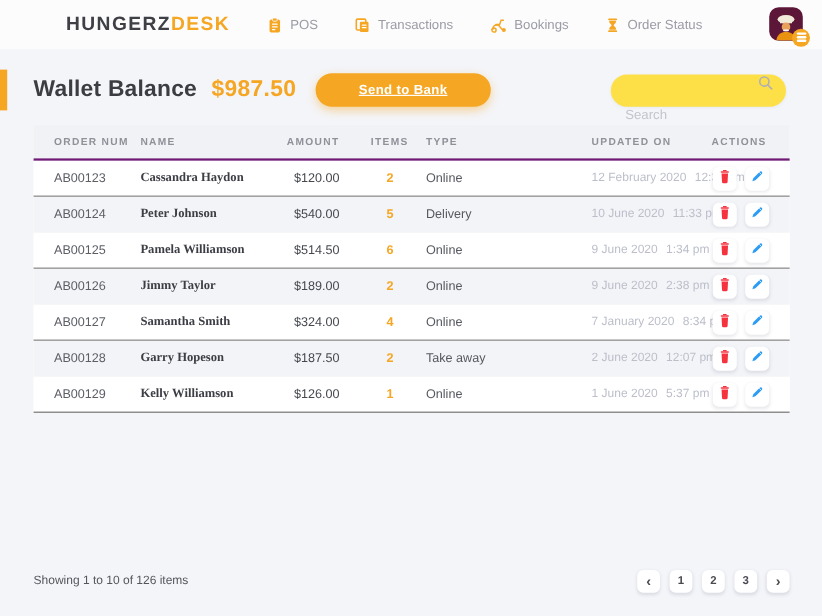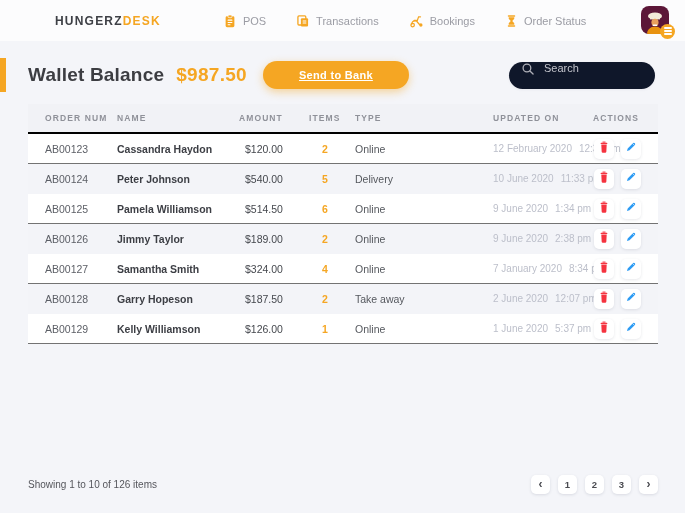--- a/index.html
+++ b/index.html
@@ -12,21 +12,21 @@
     position:relative;
   }
   
   .navbar {
     height:41px;
     background:#fcfcfd;
     display:flex;
     align-items:center;
     padding:0 14px 0 55px;
   }
-  .logo { font-size:12px; font-weight:bold; letter-spacing:1.2px; margin-right:62px; white-space:nowrap; }
+  .logo { font-size:16px; font-weight:bold; letter-spacing:1.2px; margin-right:30px; white-space:nowrap; }
   .logo .brand-main { color:#3e4046; }
   .logo .brand-sub { color:#f5a623; }
   .nav-items { display:flex; align-items:center; gap:30px; }
   .nav-item { display:flex; align-items:center; gap:6px; font-size:11px; color:#9b9ca4; cursor:pointer; white-space:nowrap; }
   .nav-item svg { display:block; }
   .avatar-wrap { margin-left:auto; position:relative; width:30px; height:30px; }
   .avatar {
     width:28px; height:28px; border-radius:8px;
     background:#5c1738;
     display:flex; align-items:flex-end; justify-content:center;
@@ -60,55 +60,56 @@
     background:#f5a623; color:#fff;
     border:none; cursor:pointer;
     font-family:inherit; font-size:11px; font-weight:bold; letter-spacing:.3px;
     padding:8px 36px; border-radius:16px;
     box-shadow:0 3px 8px rgba(245,166,35,.45);
     text-decoration:underline;
   }
   .search-pill {
     margin-left:auto;
     width:146px; height:27px;
-    background:#0f172a; border-radius:14px;
-    display:flex; align-items:flex-start;
+    background:#fde047; border-radius:14px;
+    display:flex; align-items:flex-end;
     padding:0 10px 0 12px; gap:9px;
     box-shadow:0 1px 3px rgba(40,45,80,.05);
+    flex-direction:column;
   }
   .search-pill input {
     border:none; outline:none; background:transparent;
     font-family:inherit; font-size:11px; color:#6a6c74;
     width:100%;
   }
   .search-pill input::placeholder { color:#c3c4cc; }
   
   .table { margin:7px 27px 0 28px; width:630px; background:#fff; }
   .trow, .thead-row {
     display:grid;
     grid-template-columns:72px 122px 66px 40px 148px 100px 1fr;
     align-items:center;
     height:30px;
     padding:0 17px;
   }
   .thead-row {
     background:#f1f2f6;
-    border-bottom:2px solid #000000;
+    border-bottom:2px solid #701a75;
   }
   .th {
     font-size:8.5px; font-weight:bold; letter-spacing:1.1px;
     color:#8f9199; text-transform:uppercase; white-space:nowrap;
   }
   .th.items { padding-left:4px; }
   .th.type { padding-left:10px; }
   .th.actions { text-align:right; padding-right:8px; }
   .trow { background:#fff; font-size:10.5px; border-bottom:1px solid #737373; }
   .trow.striped { background:#f3f4f8; border-bottom-color:#f3f4f8; }
   .c.order { color:#5c5f66; }
-  .c.name { font-weight:bold; color:#3c3e44; }
+  .c.name { font-weight:bold; color:#3c3e44;font-family:Liberation Serif, serif; }
   .c.amount { color:#45484e; padding-left:6px; }
   .c.items { color:#f5a623; font-weight:bold; text-align:center; }
   .c.type { color:#55585e; padding-left:10px; }
   .c.updated { color:#bcbfca; font-size:10px; white-space:nowrap; }
   .c.updated .time { margin-left:7px; }
   .c.actions { display:flex; justify-content:flex-end; gap:7px; }
   .act-btn {
     width:20px; height:20px;
     background:#fff; border:none; border-radius:5px;
     display:flex; align-items:center; justify-content:center;

